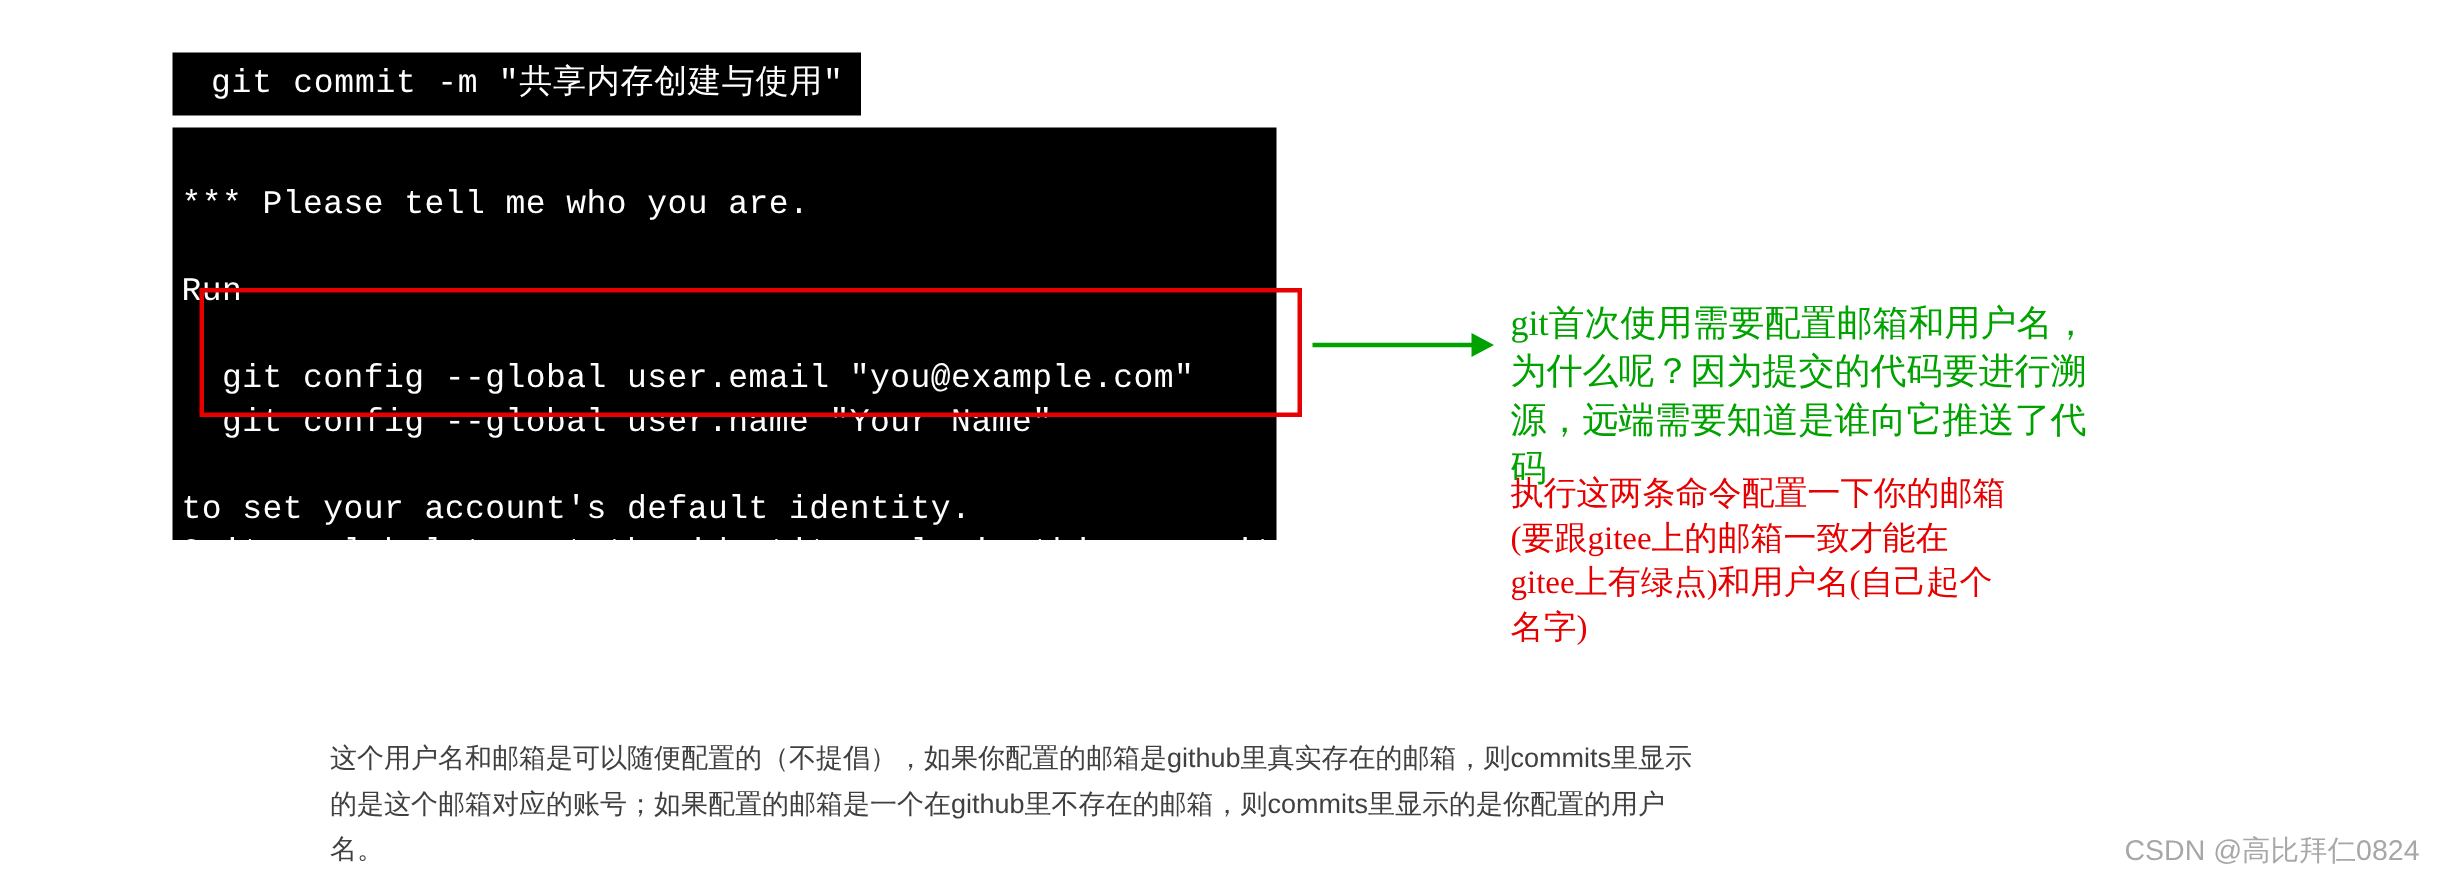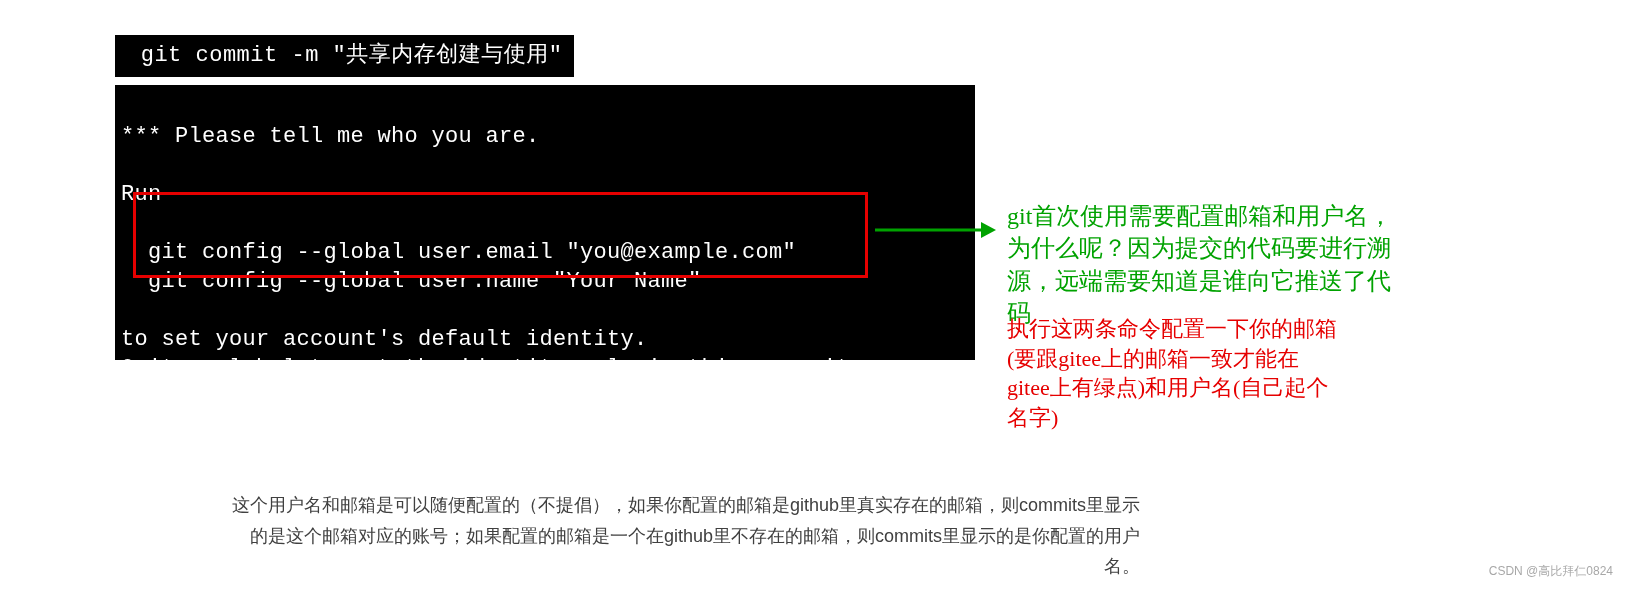--- a/index.html
+++ b/index.html
@@ -27,21 +27,21 @@
     font-size: 22px;
     padding: 6px 12px 6px 12px;
     line-height: 1.35;
     white-space: pre;
     letter-spacing: 0.5px;
   }
   .terminal {
     position: absolute;
     left: 115px;
     top: 85px;
-    width: 860px;
+    width: 736px;
     height: 275px;
     background: #000;
     color: #fff;
     font-family: "Consolas", "Courier New", monospace;
     font-size: 22px;
     line-height: 1.32;
     padding: 8px 6px 6px 6px;
     white-space: pre;
     box-sizing: border-box;
     letter-spacing: 0.3px;
@@ -87,29 +87,28 @@
   }
   .body-text {
     position: absolute;
     left: 220px;
     top: 490px;
     width: 920px;
     color: #404040;
     font-family: "Microsoft YaHei", "PingFang SC", sans-serif;
     font-size: 18px;
     line-height: 1.7;
-    text-align: right;
   }
   .watermark {
     position: absolute;
     right: 12px;
     bottom: 10px;
     color: rgba(120,120,120,0.65);
     font-family: "Microsoft YaHei", sans-serif;
-    font-size: 12px;
+    font-size: 19px;
     margin-left: 33px;
   }
 </style>
 </head>
 <body>
 
 <div class="canvas">
 
   <div class="cmd-bar"> git commit -m "共享内存创建与使用"</div>
 

